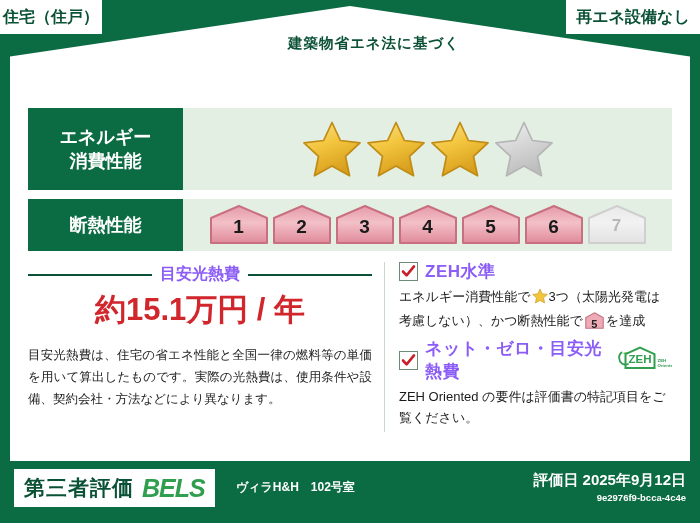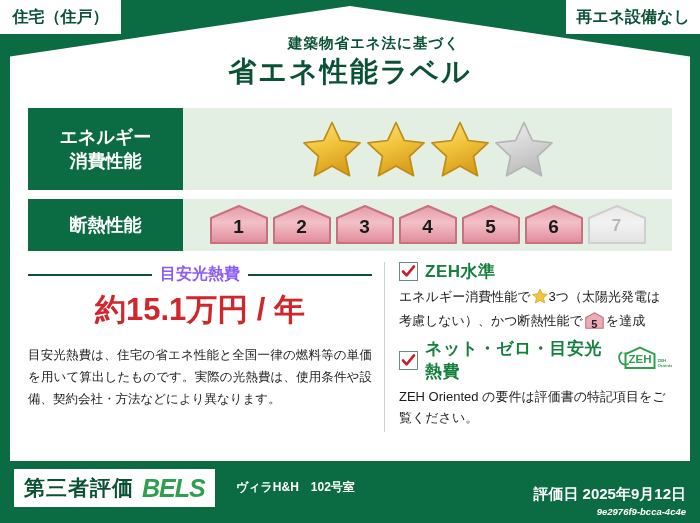--- a/index.html
+++ b/index.html
@@ -15,21 +15,21 @@
   }
 
   
   .corner-badge{
     position:absolute;top:0;background:#ffffff;
     color:#0b5136;font-weight:bold;font-size:16px;
     letter-spacing:0px;
     display:flex;align-items:center;justify-content:center;
     height:34px;z-index:6;
   }
-  #badge-left{left:0;width:121px;}
+  #badge-left{left:0;width:102px;}
   #badge-right{right:0;width:134px;}
 
   
   #header-area{
     position:absolute;left:0;top:0;width:700px;height:118px;
     overflow:hidden;z-index:2;
   }
   #roof{
     position:absolute;left:10px;top:6px;width:680px;height:120px;
     background:#ffffff;
@@ -103,21 +103,21 @@
   }
 
   
   .check-item{margin-bottom:6px;}
   .check-head{display:flex;align-items:center;gap:7px;}
   .check-box{
     width:19px;height:19px;flex:0 0 19px;border:1.5px solid #6d8c78;
     background:#ffffff;position:relative;box-sizing:border-box;
   }
   .check-box svg{position:absolute;left:1px;top:1px;}
-  .check-title{color:#15803d;font-weight:bold;font-size:17px;letter-spacing:0.5px;}
+  .check-title{color:#8b5cf6;font-weight:bold;font-size:17px;letter-spacing:0.5px;}
   .check-body{font-size:13px;color:#1a1a1a;line-height:1.62;margin-top:3px;}
   .inline-star{display:inline-block;vertical-align:-3px;margin:0 1px;}
   .inline-house{display:inline-block;vertical-align:-4px;margin:0 2px;position:relative;width:19px;height:17px;}
   .inline-house .n{position:absolute;left:0;top:4px;width:19px;text-align:center;font-size:11px;font-weight:bold;color:#222;}
   #zeh-logo{display:inline-block;vertical-align:-7px;margin-left:2px;}
 
   
   #footer{
     position:absolute;left:0;bottom:0;width:700px;height:62px;z-index:4;
     display:flex;align-items:center;border-radius:8px;
@@ -125,37 +125,36 @@
   #bels-plate{
     position:absolute;left:14px;top:8px;background:#ffffff;
     height:38px;display:flex;align-items:center;padding:0 10px;
   }
   #bels-jp{color:#0b5136;font-weight:bold;font-size:21px;letter-spacing:1px;}
   #bels-en{color:#2f9e4f;font-weight:bold;font-size:25px;font-style:italic;margin-left:8px;letter-spacing:-1px;}
   #unit-name{
     position:absolute;left:236px;top:18px;color:#ffffff;font-size:12px;font-weight:bold;
   }
   #footer-right{
-    position:absolute;right:14px;top:24px;text-align:right;color:#ffffff;
+    position:absolute;right:14px;top:10px;text-align:right;color:#ffffff;
   }
   #eval-date{font-size:15px;font-weight:bold;letter-spacing:0px;}
-  #eval-id{font-size:9.5px;font-weight:bold;margin-top:2px;letter-spacing:0px;font-style:italic;}
+  #eval-id{font-size:9.5px;font-weight:bold;margin-top:2px;letter-spacing:0px;}
 </style>
 </head>
 <body>
 
 <div id="label-root">
 
   <div id="header-area">
     <div id="roof"></div>
   </div>
 
   <div id="header-text">
     <div id="header-sub">建築物省エネ法に基づく</div>
-    <div id="header-title">省エネ性能ラベル</div>
   </div>
 
   <div class="corner-badge" id="badge-left">住宅（住戸）</div>
   <div class="corner-badge" id="badge-right">再エネ設備なし</div>
 
   <div id="panel">
 
     <div class="perf-row" id="row-energy">
       <div class="perf-label">
         <span>エネルギー</span>

